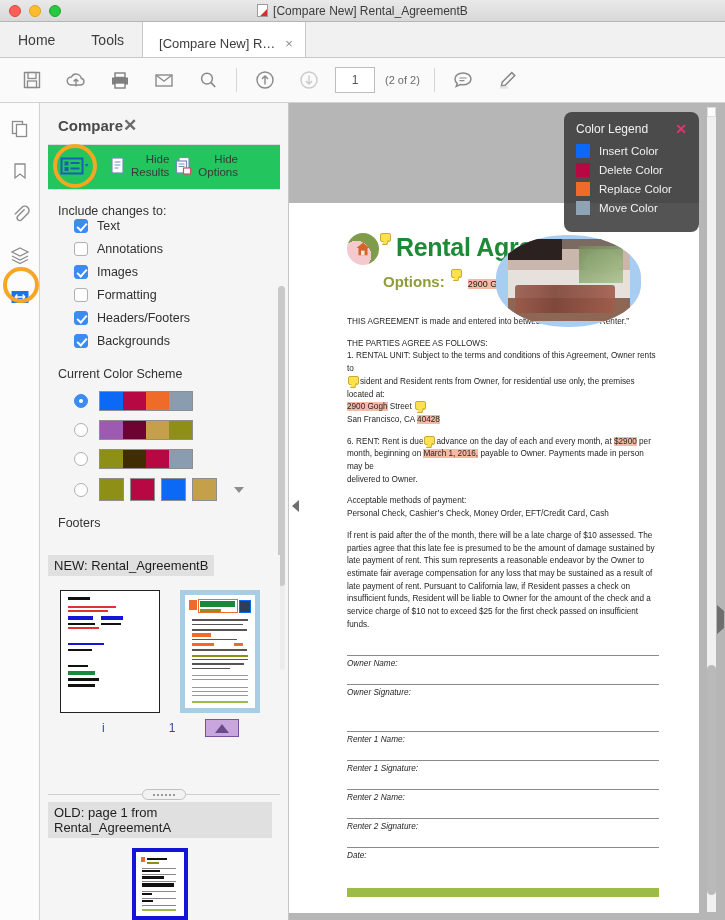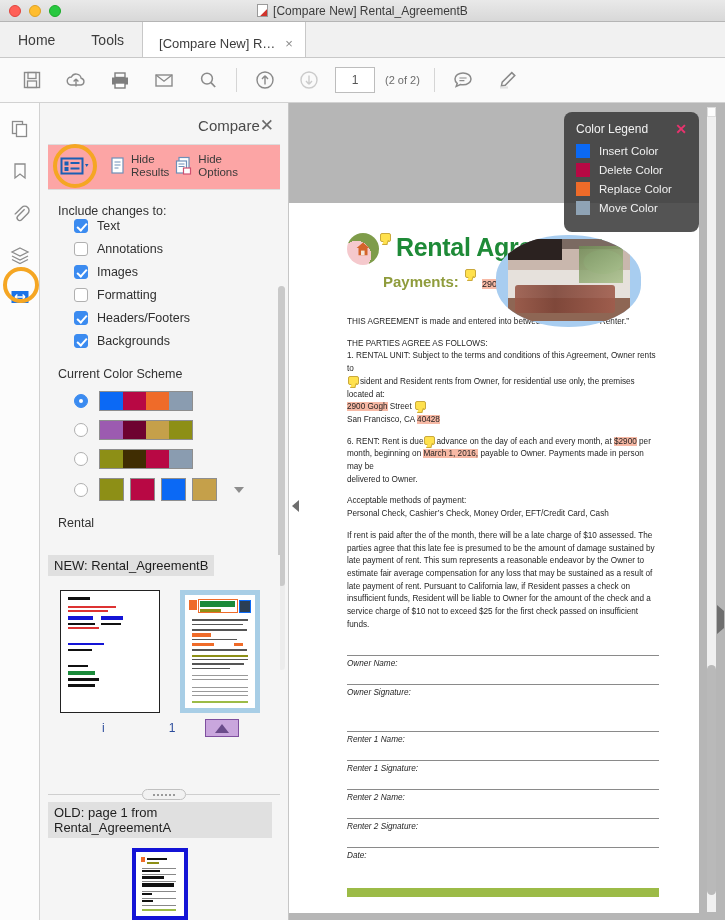--- a/index.html
+++ b/index.html
@@ -81,29 +81,31 @@
     position: absolute; left: 3px; top: 164px; width: 36px; height: 36px;
     border: 4px solid #f5a623; border-radius: 50%; pointer-events: none;
   }
 
   
   .panel {
     width: 249px; background: #f5f5f5; border-right: 1px solid #c6c6c6;
     display: flex; flex-direction: column; position: relative; flex: 0 0 249px;
   }
   .panel-head {
-    display: flex; align-items: center; justify-content: flex-end;
+    display: flex; align-items: center; justify-content: flex-start;
     padding: 14px 14px 10px 18px;
+    font-weight: bold;
   }
   .panel-title { font-size: 15px; color: #4a4a4a; }
   .panel-x { font-size: 17px; color: #6b6b6b; line-height: 1; }
   .panel-tools {
     display: flex; align-items: center; gap: 6px; padding: 4px 8px 6px 12px;
-    background: #fca5a5; border-top: 1px solid #dcdcdc; border-bottom: 1px solid #dcdcdc;
+    background: #22c55e; border-top: 1px solid #dcdcdc; border-bottom: 1px solid #dcdcdc;
     margin: 0 8px;
+    text-align: right;
   }
   .tool-btn { display: flex; align-items: center; gap: 4px; font-size: 11.5px; color: #3a3a3a; }
   .tool-btn .lbl { line-height: 1.15; }
   .view-btn-wrap { position: relative; width: 44px; height: 34px; display:flex; align-items:center; }
   .view-circle {
     position: absolute; left: -7px; top: -5px; width: 44px; height: 44px;
     border: 4px solid #f5a623; border-radius: 50%; pointer-events: none;
   }
 
   .panel-scroll { flex: 1; overflow: hidden; position: relative; padding: 0 0 0 0; }
@@ -490,21 +492,21 @@
           <span class="swatches bare">
             <i class="sw" style="background:#8d8f16"></i>
             <i class="sw" style="background:#b80844"></i>
             <i class="sw" style="background:#0b69f5"></i>
             <i class="sw" style="background:#c5a04a"></i>
           </span>
           <span class="caret-dn"></span>
         </div>
       </div>
 
-      <div class="opacity-lbl">Rental</div>
+      <div class="opacity-lbl">Footers</div>
 
       <div class="panel-sb-track"></div>
       <div class="panel-sb"></div>
     </div>
 
     <div class="thumbs-new">
       <div class="sec-label">NEW: Rental_AgreementB</div>
       <div class="thumb-row">
         <div class="thumb-wrap">
           <div class="thumb">
@@ -643,21 +645,21 @@
         <span class="h1">Rental Agreement</span>
 
         <div class="photo">
           <div class="photo-img">
             <span class="photo-dark"></span>
           </div>
         </div>
       </div>
 
       <div class="prop-line">
-        <span class="prop-lbl">Payments:</span>
+        <span class="prop-lbl">Options:</span>
         <span class="note note-float"></span>
         <span class="prop-val"><span class="hl">2900 Gogh</span> <span>Street</span></span>
       </div>
 
       <div class="body-txt">
         <p>THIS AGREEMENT is made and entered into between “Owner”, and “Renter.”</p>
         <p class="tight">THE PARTIES AGREE AS FOLLOWS:</p>
         <p class="tight">1. RENTAL UNIT: Subject to the terms and conditions of this Agreement, Owner rents to</p>
         <p class="tight"><span class="note"></span><span>sident and Resident rents from Owner, for residential use only, the premises located at:</span></p>
         <p class="tight"><span class="hl">2900 Gogh</span> <span>Street</span> <span class="note"></span></p>

